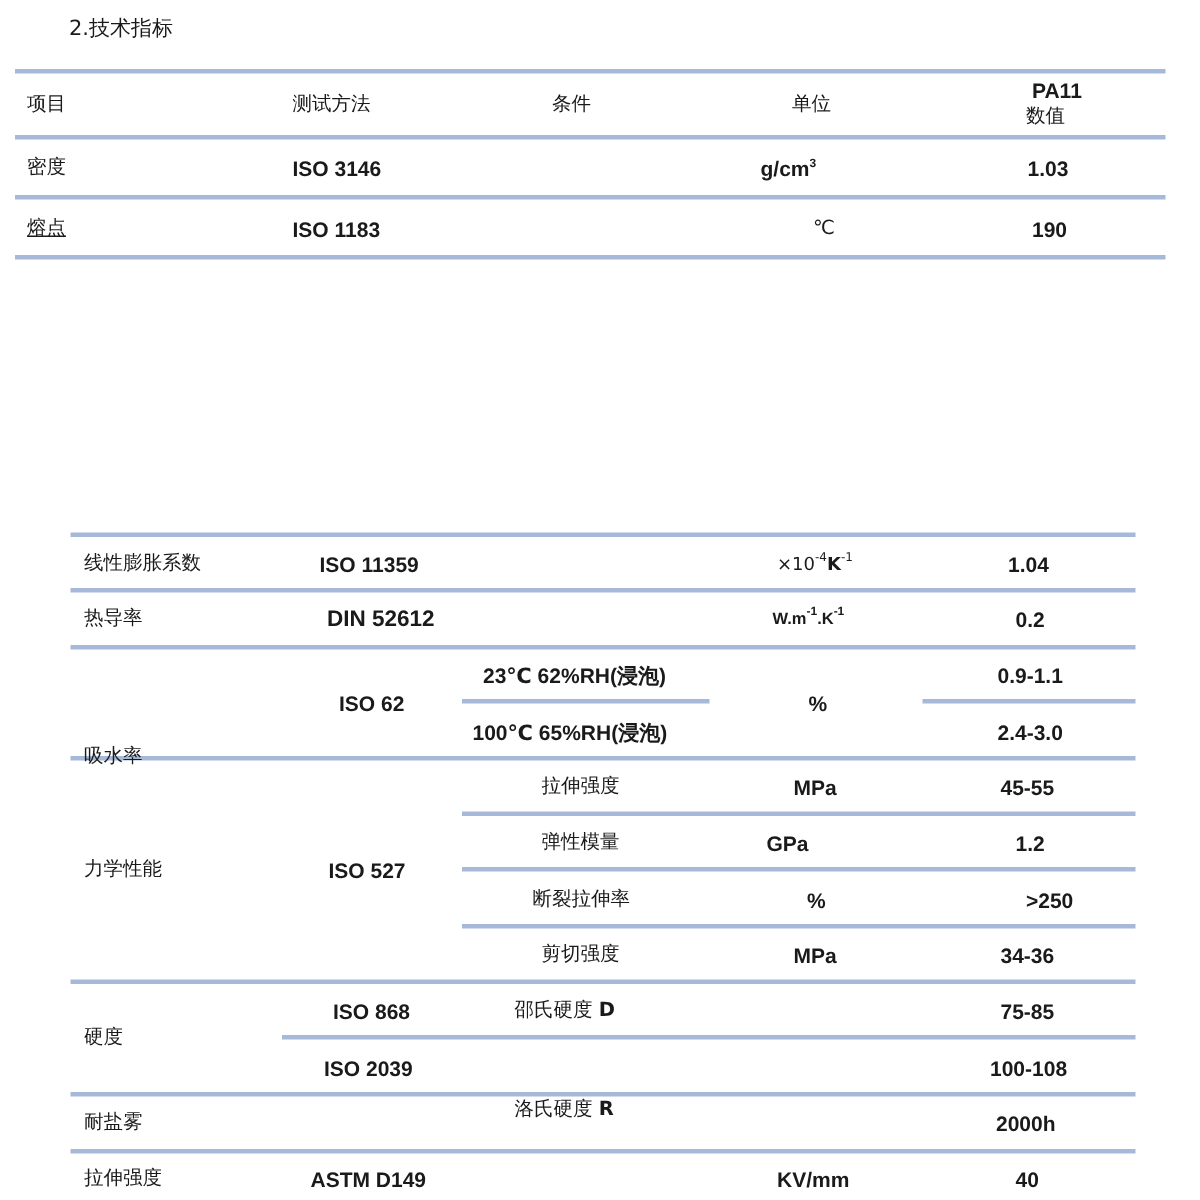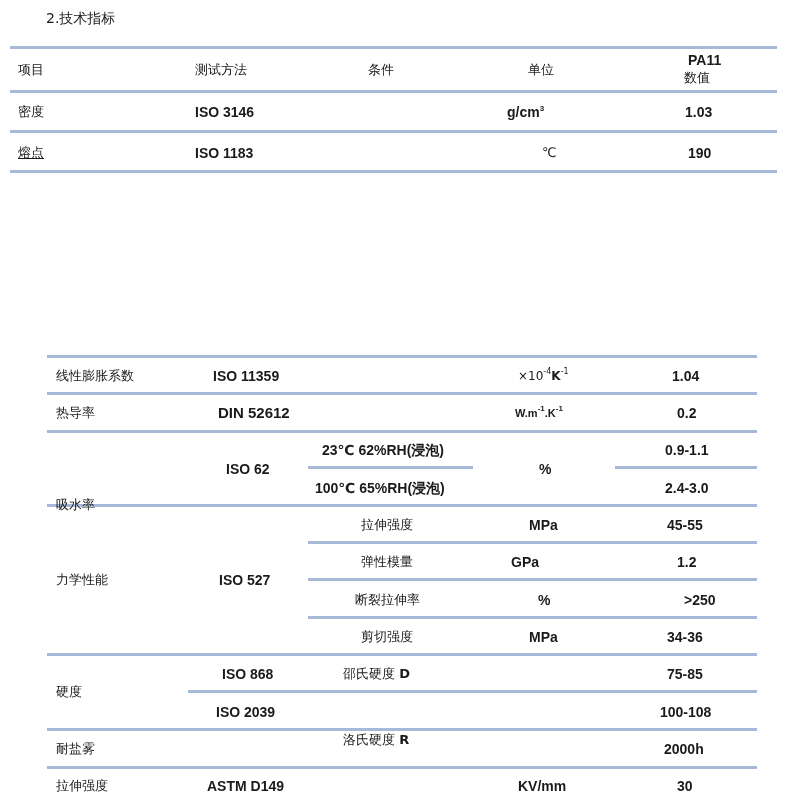--- a/index.html
+++ b/index.html
@@ -126,15 +126,15 @@
 
   <div>
     <span class="txt cn" style="left:56px; top:741px;">耐盐雾</span>
     <span class="txt b" style="left:664px; top:741px;">2000h</span>
   </div>
 
   <div>
     <span class="txt cn" style="left:56px; top:778px;">拉伸强度</span>
     <span class="txt b" style="left:207px; top:778px;">ASTM D149</span>
     <span class="txt b" style="left:518px; top:778px;">KV/mm</span>
-    <span class="txt b" style="left:677px; top:778px;">30</span>
+    <span class="txt b" style="left:677px; top:778px;">40</span>
   </div>
 </div>
 
 </body></html>

